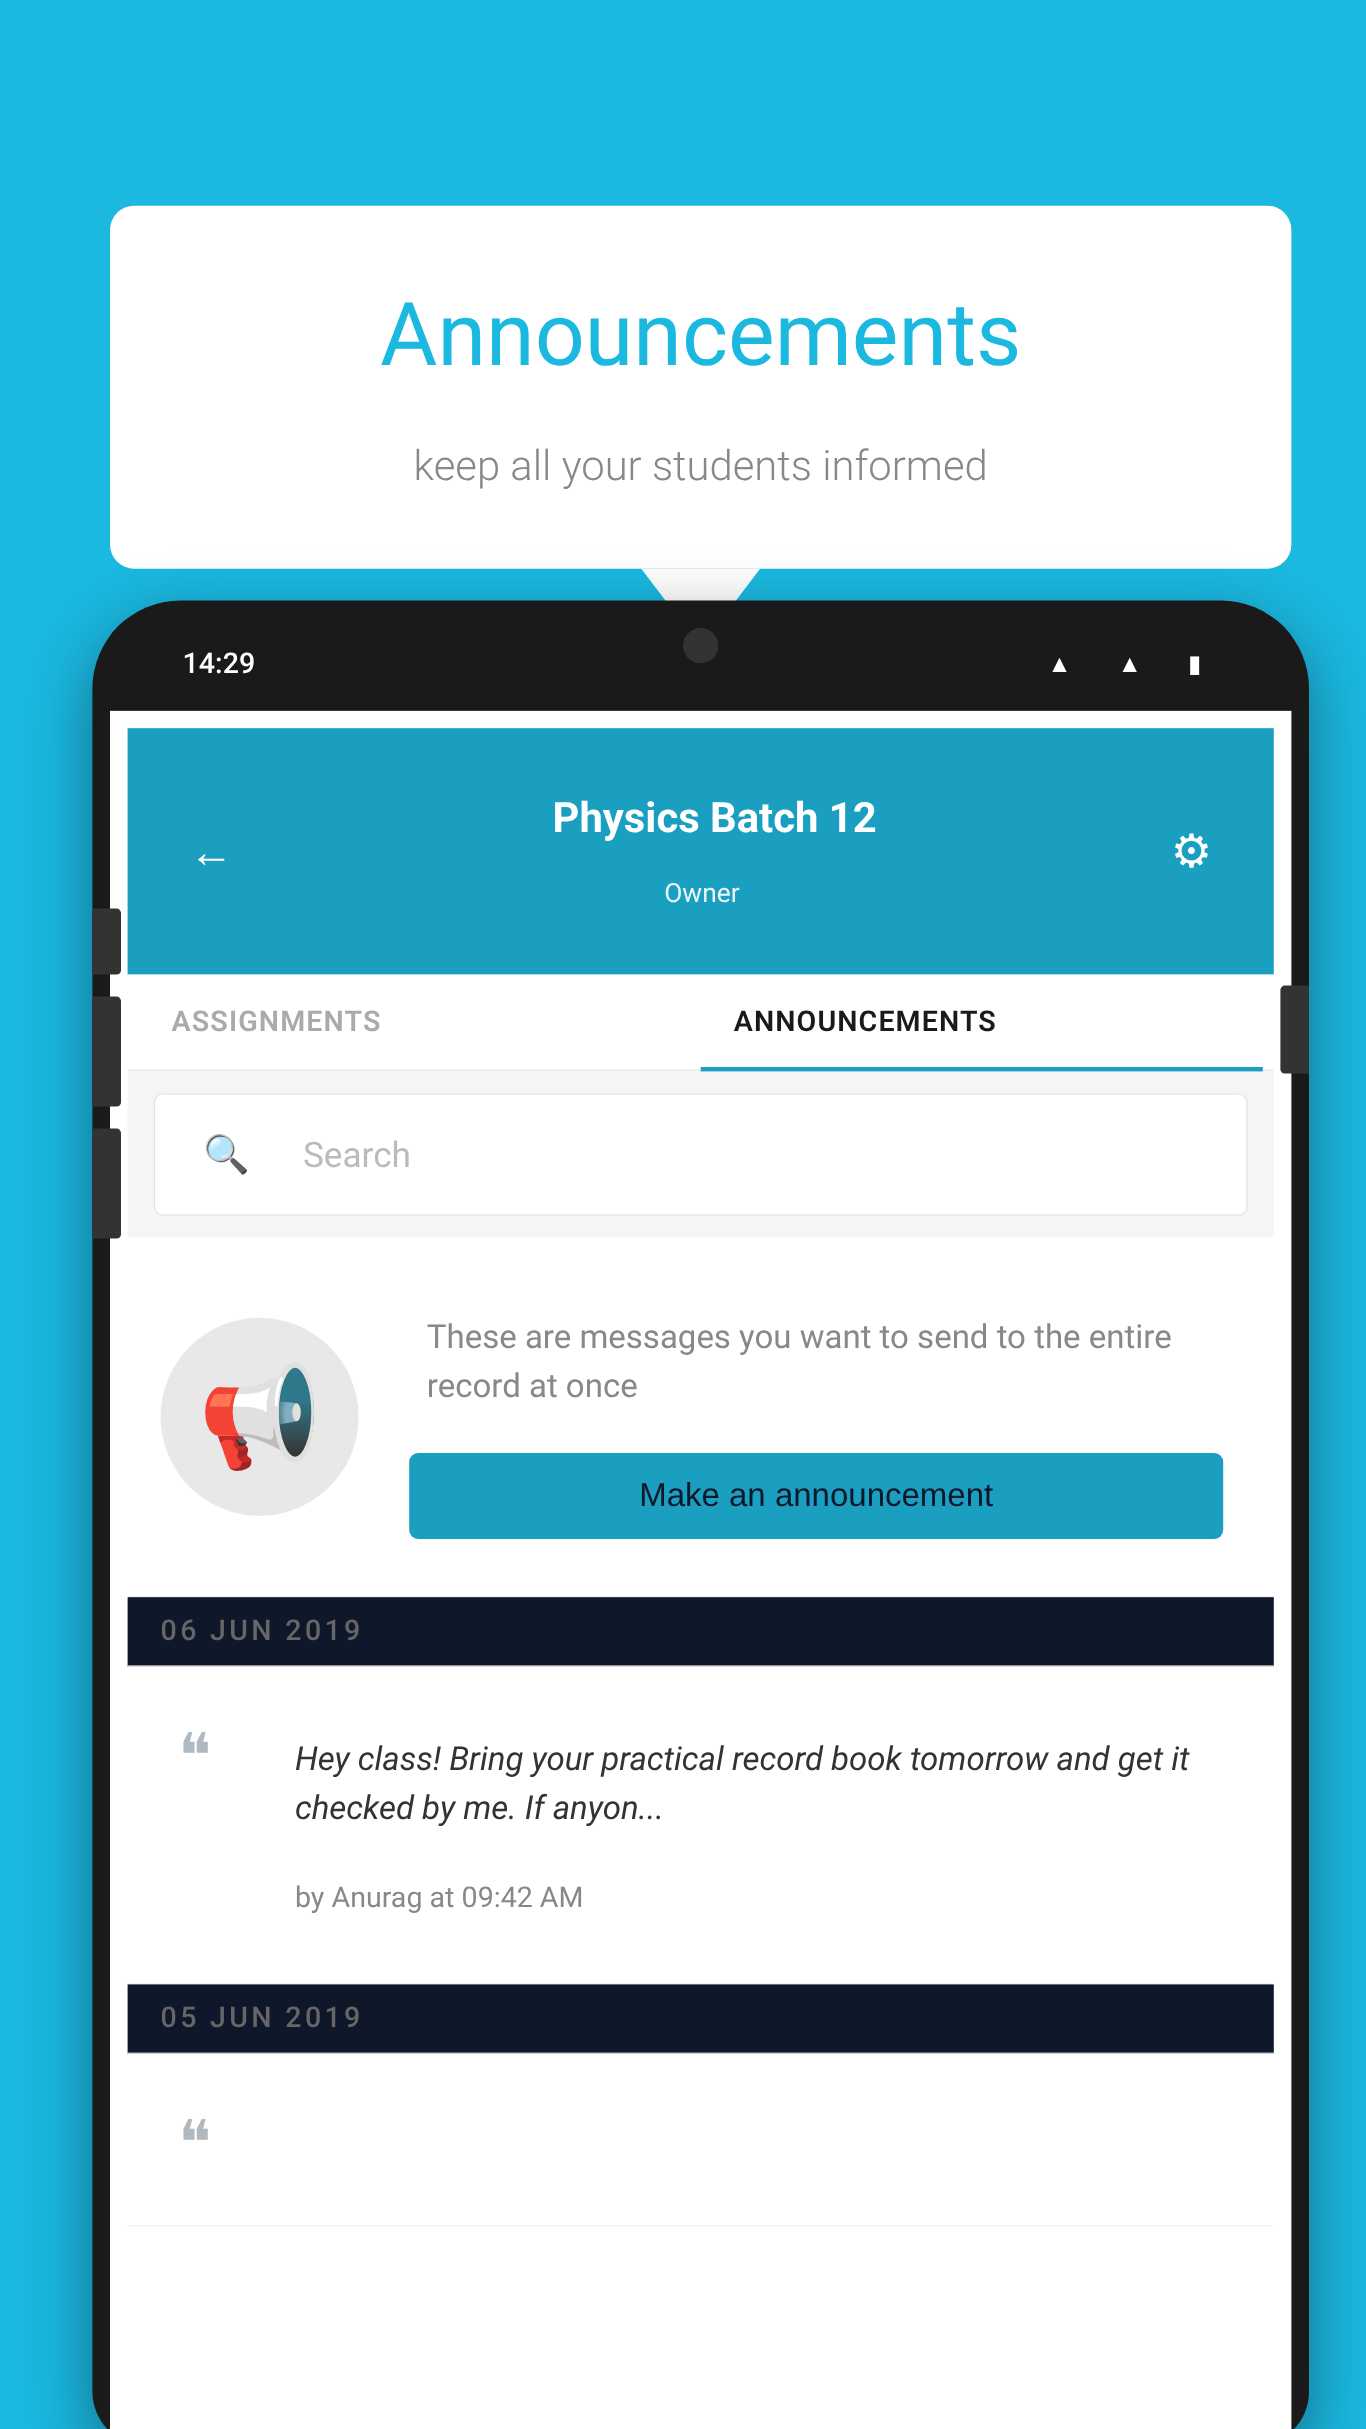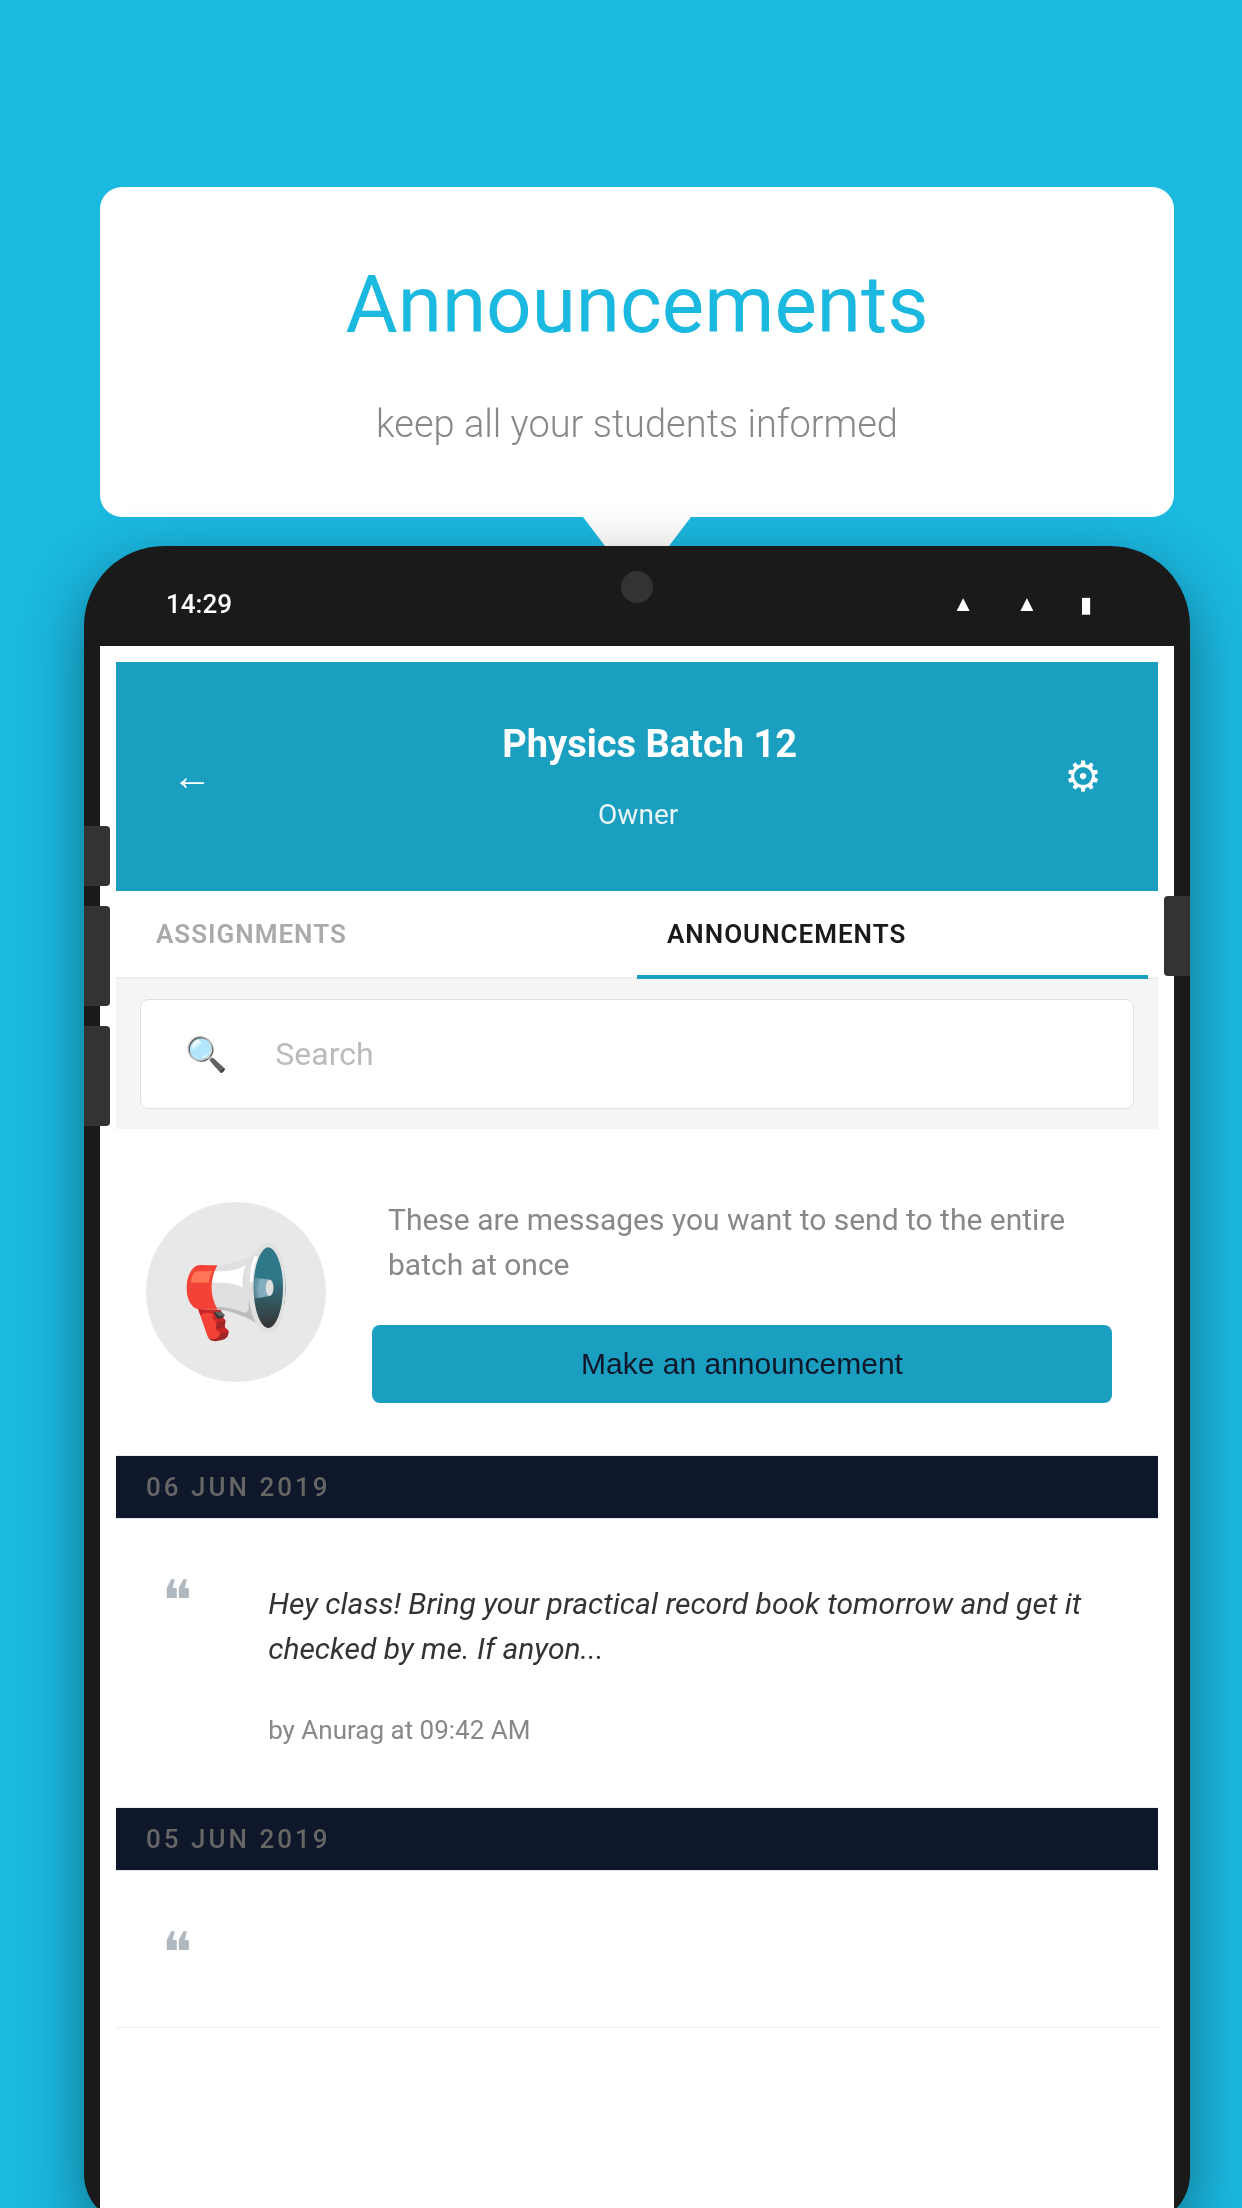--- a/index.html
+++ b/index.html
@@ -145,21 +145,21 @@
 
     .header-title {
       color: white;
       font-size: 38px;
       font-weight: 700;
       margin-left: 23px;
     }
 
     .header-subtitle {
       color: rgba(255,255,255,0.9);
-      font-size: 28px;
+      font-size: 24px;
       font-weight: 400;
     }
 
     .header-gear {
       color: white;
       font-size: 42px;
     }
 
     
     .tabs-bar {
@@ -410,21 +410,21 @@
         <span class="search-icon-span">🔍</span>
         <span class="search-text">Search</span>
       </div>
     </div>
 
     <div class="announcement-prompt">
       <div class="megaphone-circle">
         <span class="megaphone-icon">📢</span>
       </div>
       <div class="prompt-right">
-        <div class="prompt-text">These are messages you want to send to the entire batch at once</div>
+        <div class="prompt-text">These are messages you want to send to the entire record at once</div>
         <button class="make-announcement-btn">Make an announcement</button>
       </div>
     </div>
 
     <div class="date-separator">06  JUN  2019</div>
 
     <div class="message-item">
       <div class="quote-icon">❝</div>
       <div class="message-content">
         <div class="message-text">Hey class! Bring your practical record book tomorrow and get it checked by me. If anyon...</div>

